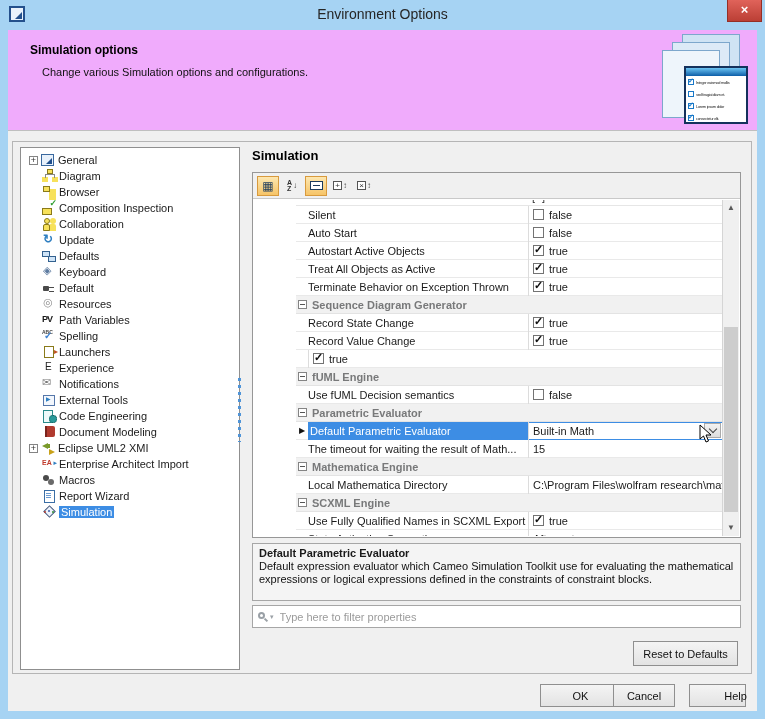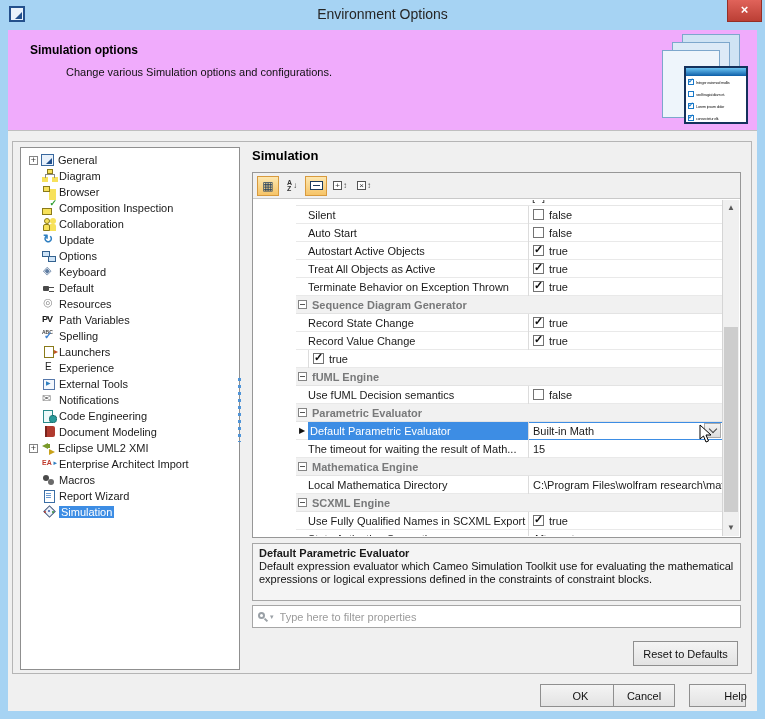--- a/index.html
+++ b/index.html
@@ -9,21 +9,21 @@
   .titlebar{position:absolute;left:0;top:0;width:765px;height:30px;background:#a6d3f3;}
   .win-title{position:absolute;left:0;right:0;top:6px;text-align:center;font-size:14px;color:#262626;}
   .app-icon{position:absolute;left:9px;top:6px;width:16px;height:16px;background:#eaf2fb;border:2px solid #24508c;box-sizing:border-box;}
   .app-icon::after{content:"";position:absolute;right:1px;bottom:1px;border-left:7px solid transparent;border-bottom:7px solid #24508c;}
   .close-btn{position:absolute;right:3px;top:0;width:35px;height:22px;background:linear-gradient(#e0635a,#bb3f35);
              border:1px solid #952f26;border-top:none;box-sizing:border-box;color:#fff;font-size:13px;
              text-align:center;line-height:20px;font-weight:bold;cursor:default;}
   
   .header{position:absolute;left:8px;top:30px;width:749px;height:101px;background:#f0abfc;border-bottom:1px solid #bfbfbf;box-sizing:border-box;}
   .h-title{position:absolute;left:22px;top:13px;font-size:12px;font-weight:bold;color:#000;}
-  .h-sub{position:absolute;left:34px;top:36px;font-size:11px;color:#111;margin-left:24px;}
+  .h-sub{position:absolute;left:34px;top:36px;font-size:11px;color:#111;}
   
   .docgfx{position:absolute;left:648px;top:4px;width:96px;height:94px;}
   .pg{position:absolute;background:#e4eef8;border:1px solid #7da7cc;}
   .pg1{left:26px;top:0;width:56px;height:66px;background:#cfe3f4;}
   .pg2{left:16px;top:8px;width:56px;height:66px;background:#ddeaf7;}
   .pg3{left:6px;top:16px;width:56px;height:66px;background:#eef5fb;}
   .chk{position:absolute;left:28px;top:32px;width:64px;height:58px;background:#fff;border:2px solid #14315c;box-sizing:border-box;}
   .chk-head{height:8px;background:linear-gradient(#6cc4f2,#0d5ea8);}
   .chk-row{display:flex;align-items:center;height:12px;padding-left:2px;}
   .dcb{width:6px;height:6px;border:1px solid #1878c8;background:#fff;flex:none;position:relative;box-sizing:border-box;}
@@ -208,21 +208,21 @@
         <span class="tlabel">Collaboration</span>
       </div>
       <div class="titem">
         <span class="texp"></span>
         <span class="ic i-update"></span>
         <span class="tlabel">Update</span>
       </div>
       <div class="titem">
         <span class="texp"></span>
         <span class="ic i-network"></span>
-        <span class="tlabel">Options</span>
+        <span class="tlabel">Defaults</span>
       </div>
       <div class="titem">
         <span class="texp"></span>
         <span class="ic i-keyboard"></span>
         <span class="tlabel">Keyboard</span>
       </div>
       <div class="titem">
         <span class="texp"></span>
         <span class="ic i-plugins"></span>
         <span class="tlabel">Default</span>
@@ -247,27 +247,27 @@
         <span class="ic i-launchers"></span>
         <span class="tlabel">Launchers</span>
       </div>
       <div class="titem">
         <span class="texp"></span>
         <span class="ic i-experience"></span>
         <span class="tlabel">Experience</span>
       </div>
       <div class="titem">
         <span class="texp"></span>
+        <span class="ic i-notifications"></span>
+        <span class="tlabel">Notifications</span>
+      </div>
+      <div class="titem">
+        <span class="texp"></span>
         <span class="ic i-external-tools"></span>
         <span class="tlabel">External Tools</span>
-      </div>
-      <div class="titem">
-        <span class="texp"></span>
-        <span class="ic i-notifications"></span>
-        <span class="tlabel">Notifications</span>
       </div>
       <div class="titem">
         <span class="texp"></span>
         <span class="ic i-code-engineering"></span>
         <span class="tlabel">Code Engineering</span>
       </div>
       <div class="titem">
         <span class="texp"></span>
         <span class="ic i-document-modeling"></span>
         <span class="tlabel">Document Modeling</span>

